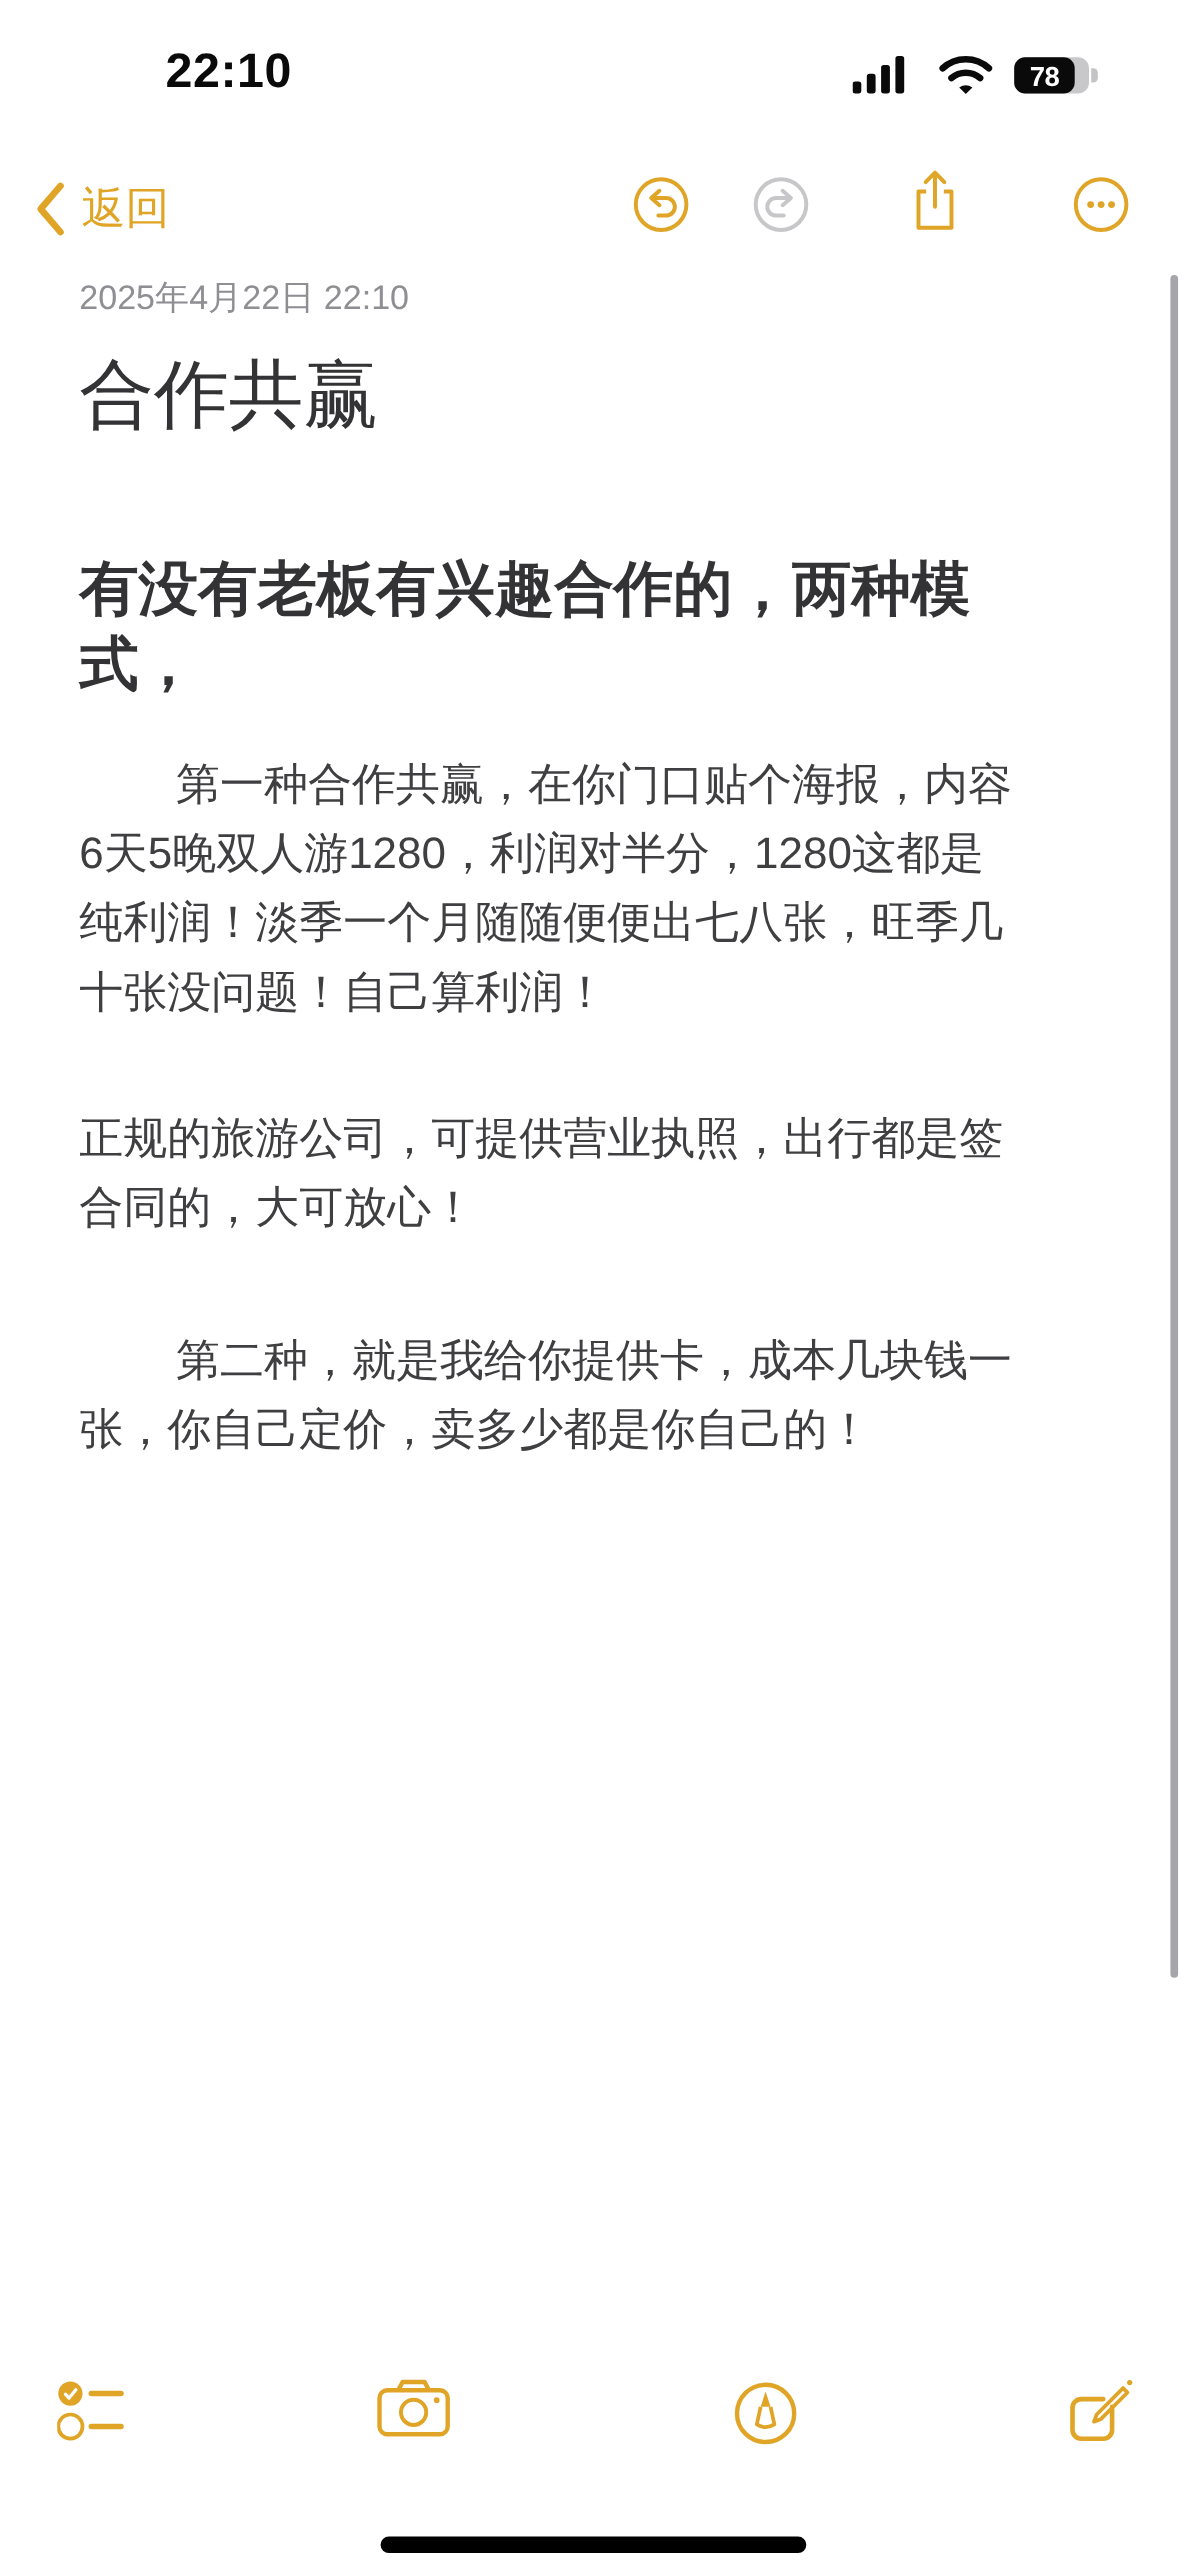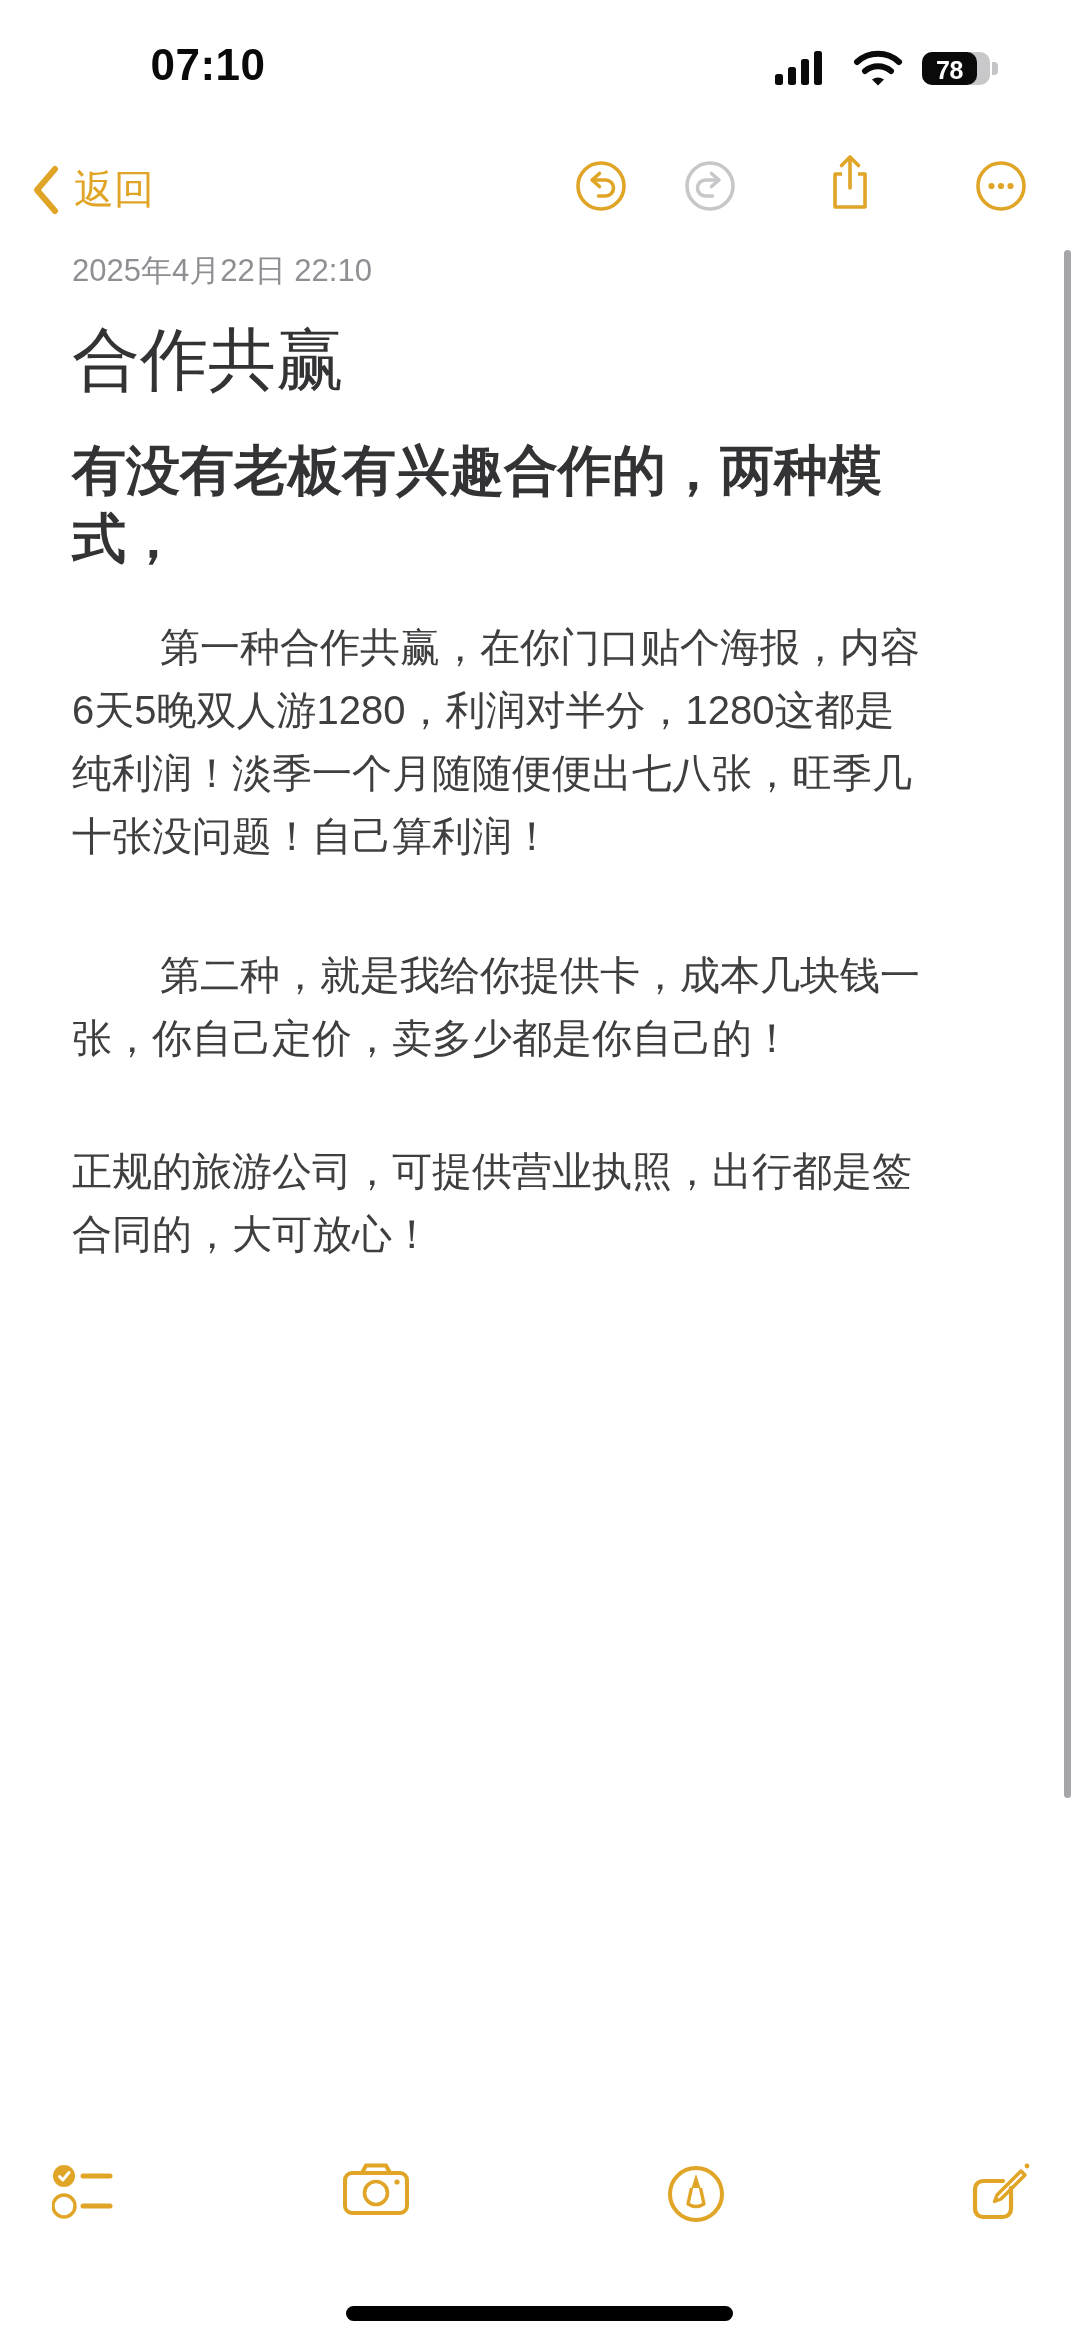--- a/index.html
+++ b/index.html
@@ -49,21 +49,21 @@
 
   
   .note{ position:absolute; left:72px; right:68px; top:252px; color:#3f3f41; }
   .note-date{
     text-align:left; font-size:31px; line-height:38px; color:#8e8e93;
   }
   .note-title{
     margin-top:28px; font-size:68px; line-height:82px; font-weight:400; color:#333335;
   }
   .note-heading{
-    margin-top:36px; font-size:54px; line-height:68px; font-weight:700; color:#333335;
+    margin-top:102px; font-size:54px; line-height:68px; font-weight:700; color:#333335;
   }
   .para{ font-size:40px; line-height:63px; color:#3f3f41; }
   .para-1{ margin-top:44px; }
   .para-2{ margin-top:76px; }
   .para-3{ margin-top:70px; }
   .para.indent > .line:first-child{ text-indent:88px; }
 
   
   .scrollbar{
     position:absolute; right:8px; top:250px; width:7px; height:1548px;
@@ -84,21 +84,21 @@
   }
 
   svg{ display:block; }
 </style>
 </head>
 <body>
 
 <div class="screen">
 
   <div class="status-bar">
-    <div class="status-time">07:10</div>
+    <div class="status-time">22:10</div>
     <div class="status-right">
       <span>
         <svg width="59" height="36" viewBox="0 0 59 36">
           <rect x="0" y="24" width="8" height="11" rx="2.5" fill="#0a0a0a"></rect>
           <rect x="13" y="17" width="8" height="18" rx="2.5" fill="#0a0a0a"></rect>
           <rect x="26" y="9" width="8" height="26" rx="2.5" fill="#0a0a0a"></rect>
           <rect x="39" y="1" width="8" height="34" rx="2.5" fill="#0a0a0a"></rect>
         </svg>
       </span>
       <span>
@@ -169,28 +169,28 @@
       <div class="line">式，</div>
     </h2>
 
     <div class="para para-1 indent">
       <div class="line">第一种合作共赢，在你门口贴个海报，内容</div>
       <div class="line">6天5晚双人游1280，利润对半分，1280这都是</div>
       <div class="line">纯利润！淡季一个月随随便便出七八张，旺季几</div>
       <div class="line">十张没问题！自己算利润！</div>
     </div>
 
+    <div class="para para-3">
+      <div class="line">正规的旅游公司，可提供营业执照，出行都是签</div>
+      <div class="line">合同的，大可放心！</div>
+    </div>
+
     <div class="para para-2 indent">
       <div class="line">第二种，就是我给你提供卡，成本几块钱一</div>
       <div class="line">张，你自己定价，卖多少都是你自己的！</div>
-    </div>
-
-    <div class="para para-3">
-      <div class="line">正规的旅游公司，可提供营业执照，出行都是签</div>
-      <div class="line">合同的，大可放心！</div>
     </div>
   </div>
 
   <div class="scrollbar"></div>
 
   <div class="toolbar">
 
     <span class="tool checklist">
       <svg width="62" height="58" viewBox="0 0 62 58">
         <circle cx="12" cy="14" r="11" fill="#e0a526"></circle>

